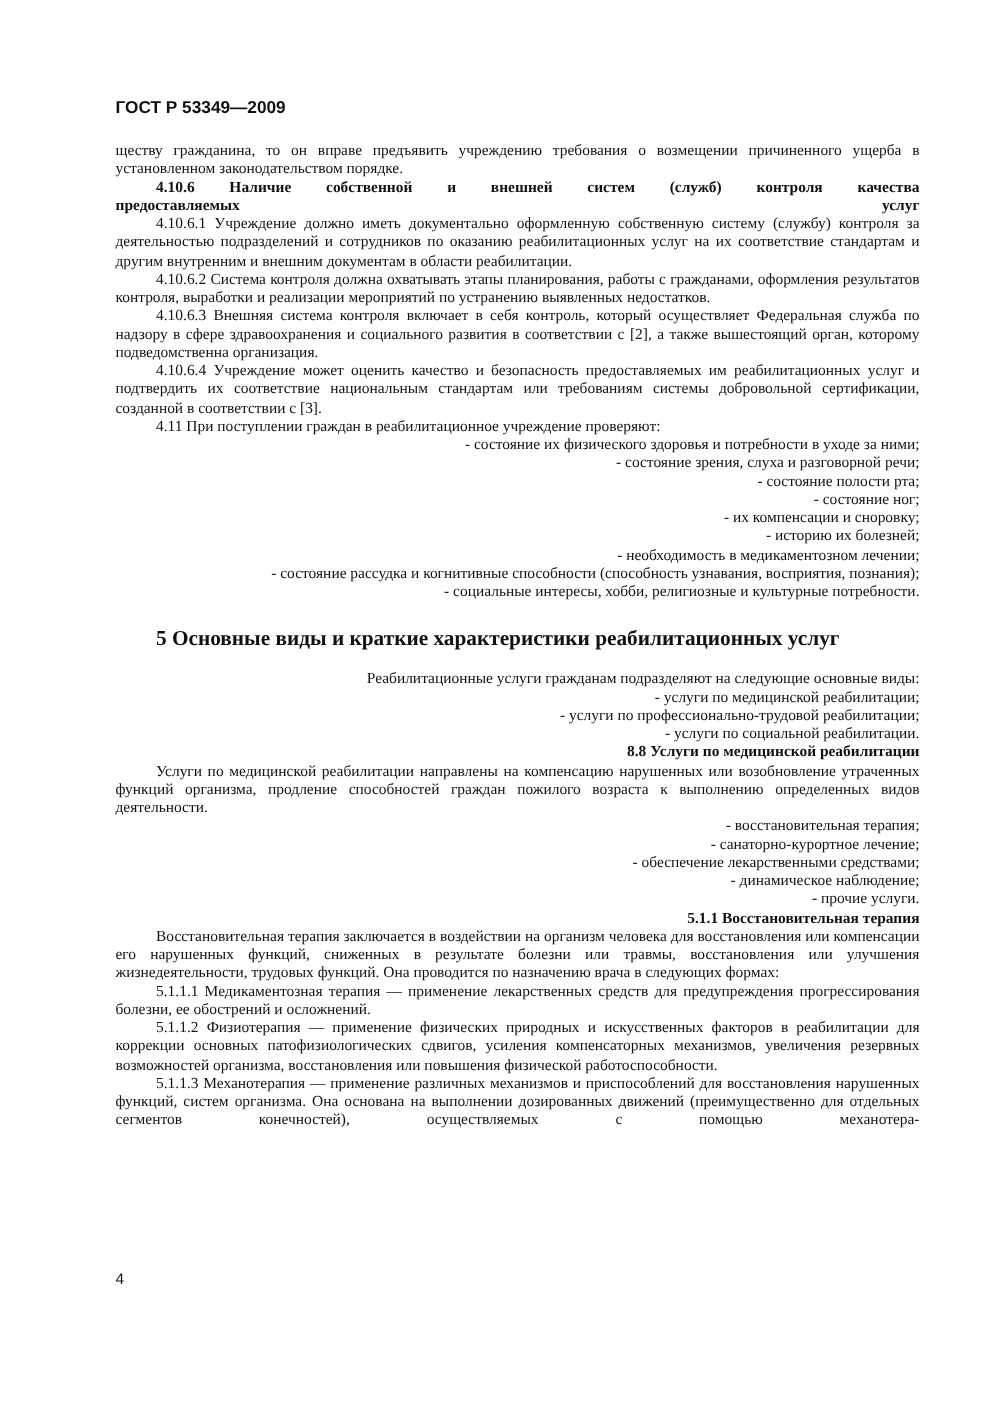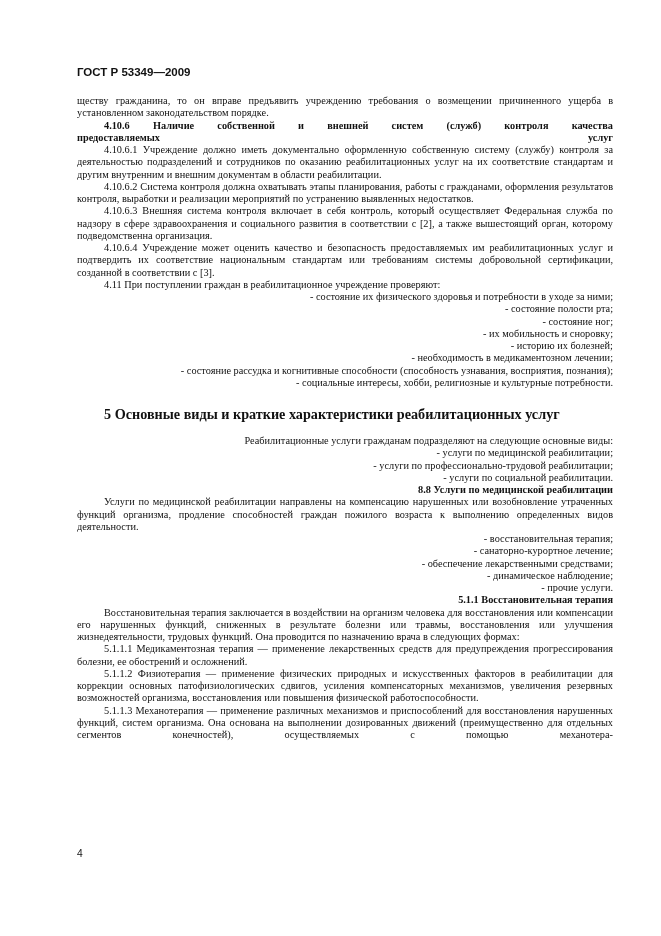--- a/index.html
+++ b/index.html
@@ -34,23 +34,24 @@
 <div class="body">
   <p>ществу гражданина, то он вправе предъявить учреждению требования о возмещении причиненного ущерба в установленном законодательством порядке.</p>
   <p class="ind b just-last" style="word-spacing:14px;">4.10.6 Наличие собственной и внешней систем (служб) контроля качества предоставляемых услуг</p>
   <p class="ind">4.10.6.1 Учреждение должно иметь документально оформленную собственную систему (службу) контроля за деятельностью подразделений и сотрудников по оказанию реабилитационных услуг на их соответствие стандартам и другим внутренним и внешним документам в области реабилитации.</p>
   <p class="ind">4.10.6.2 Система контроля должна охватывать этапы планирования, работы с гражданами, оформления результатов контроля, выработки и реализации мероприятий по устранению выявленных недостатков.</p>
   <p class="ind">4.10.6.3 Внешняя система контроля включает в себя контроль, который осуществляет Федеральная служба по надзору в сфере здравоохранения и социального развития в соответствии с [2], а также вышестоящий орган, которому подведомственна организация.</p>
   <p class="ind">4.10.6.4 Учреждение может оценить качество и безопасность предоставляемых им реабилитационных услуг и подтвердить их соответствие национальным стандартам или требованиям системы добровольной сертификации, созданной в соответствии с [3].</p>
   <p class="ind">4.11 При поступлении граждан в реабилитационное учреждение проверяют:</p>
   <div>
     <p class="li">- состояние их физического здоровья и потребности в уходе за ними;</p>
+    <p class="li">- состояние зрения, слуха и разговорной речи;</p>
     <p class="li">- состояние полости рта;</p>
     <p class="li">- состояние ног;</p>
-    <p class="li">- их мобильность и сноровку;</p>
+    <p class="li">- их компенсации и сноровку;</p>
     <p class="li">- историю их болезней;</p>
     <p class="li">- необходимость в медикаментозном лечении;</p>
     <p class="li">- состояние рассудка и когнитивные способности (способность узнавания, восприятия, познания);</p>
     <p class="li">- социальные интересы, хобби, религиозные и культурные потребности.</p>
   </div>
 
   <div class="h5">5 Основные виды и краткие характеристики реабилитационных услуг</div>
 
   <p class="li">Реабилитационные услуги гражданам подразделяют на следующие основные виды:</p>
   <p class="li">- услуги по медицинской реабилитации;</p>

